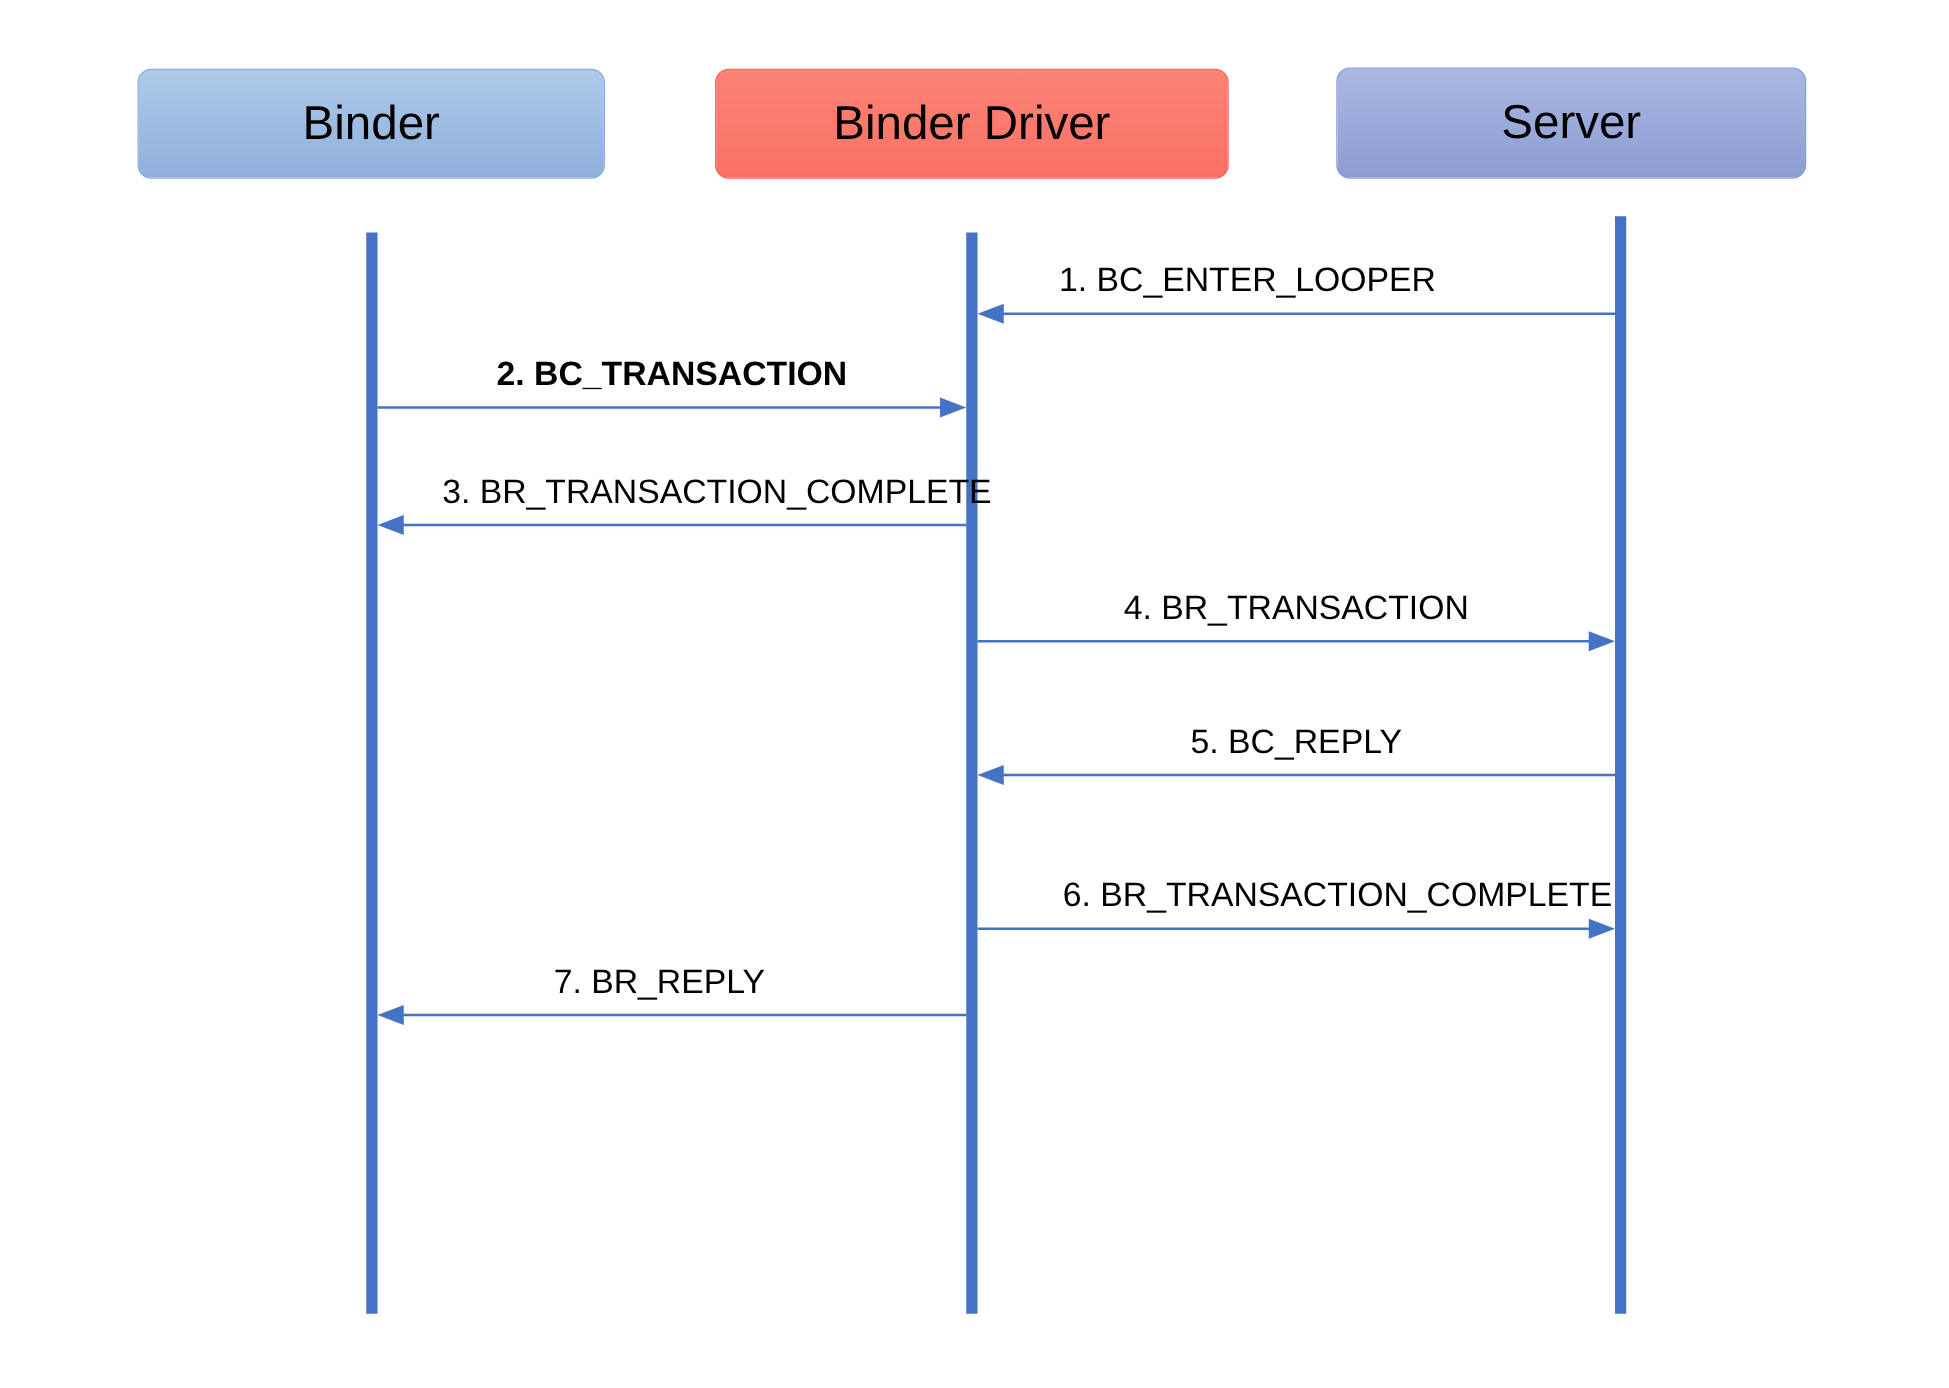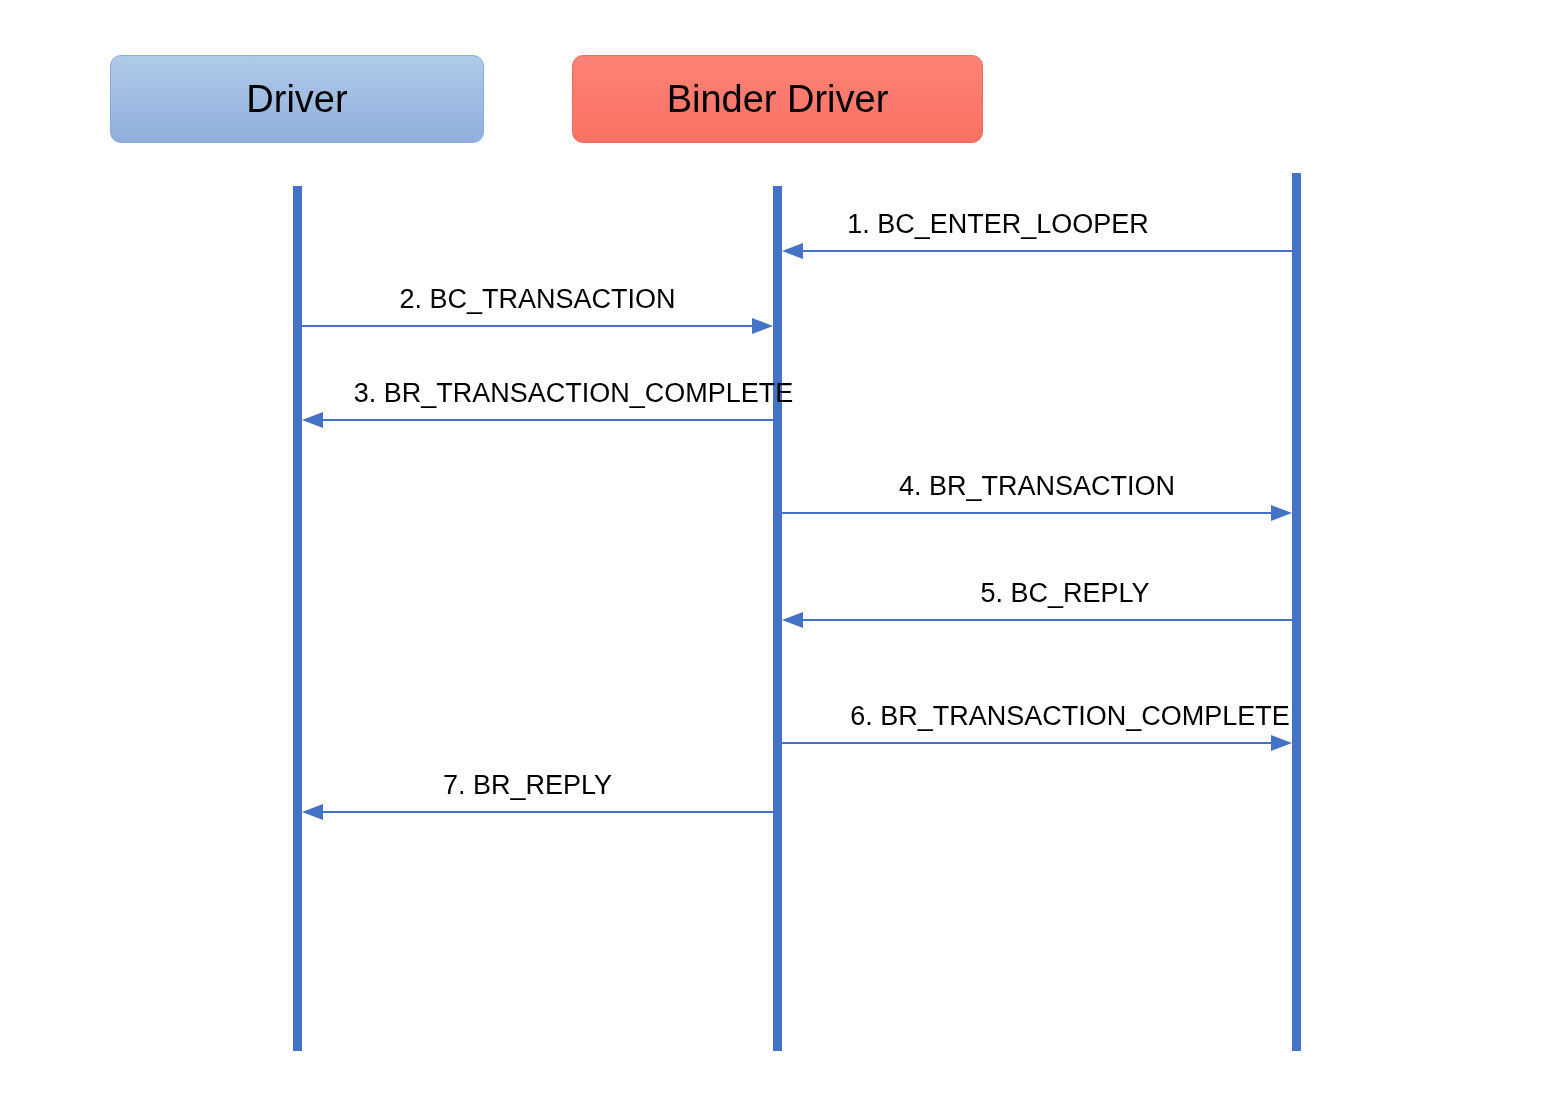--- a/index.html
+++ b/index.html
@@ -76,41 +76,42 @@
     border-top: 8px solid transparent;
     border-bottom: 8px solid transparent;
   }
   .msg-head.left  { border-right: 21px solid var(--arrow); }
   .msg-head.right { border-left: 21px solid var(--arrow); }
 </style>
 </head>
 <body>
 
 <div class="stage">
-  <div class="actor-box actor-client">Driver</div>
+  <div class="actor-box actor-client">Binder</div>
   <div class="actor-box actor-driver">Binder Driver</div>
+  <div class="actor-box actor-server">Server</div>
 
   <div class="lifeline lifeline-client"></div>
   <div class="lifeline lifeline-driver"></div>
   <div class="lifeline lifeline-server"></div>
 
   <div id="messages">
       <div class="msg-label" style="left: 782px; width: 432px; top: 207px;">1. BC_ENTER_LOOPER</div>
       <div class="msg-line" style="left: 800px; width: 492px; top: 250px;"></div>
       <div class="msg-head left" style="top: 243px; left: 782px;"></div>
-      <div class="msg-label" style="left: 302px; width: 471px; top: 282px;">2. BC_TRANSACTION</div>
+      <div class="msg-label" style="left: 302px; width: 471px; top: 282px; font-weight: bold;">2. BC_TRANSACTION</div>
       <div class="msg-line" style="left: 302px; width: 453px; top: 325px;"></div>
       <div class="msg-head right" style="top: 318px; left: 752px;"></div>
       <div class="msg-label" style="left: 302px; width: 471px; top: 376px; padding-left: 36px;">3. BR_TRANSACTION_COMPLETE</div>
       <div class="msg-line" style="left: 320px; width: 453px; top: 419px;"></div>
       <div class="msg-head left" style="top: 412px; left: 302px;"></div>
       <div class="msg-label" style="left: 782px; width: 510px; top: 469px;">4. BR_TRANSACTION</div>
       <div class="msg-line" style="left: 782px; width: 492px; top: 512px;"></div>
       <div class="msg-head right" style="top: 505px; left: 1271px;"></div>
-      <div class="msg-label" style="left: 782px; width: 510px; top: 576px; padding-left: 28px;">5. BC_REPLY</div>
+      <div class="msg-label" style="left: 782px; width: 510px; top: 576px;">5. BC_REPLY</div>
       <div class="msg-line" style="left: 800px; width: 492px; top: 619px;"></div>
       <div class="msg-head left" style="top: 612px; left: 782px;"></div>
       <div class="msg-label" style="left: 782px; width: 576px; top: 699px;">6. BR_TRANSACTION_COMPLETE</div>
       <div class="msg-line" style="left: 782px; width: 492px; top: 742px;"></div>
       <div class="msg-head right" style="top: 735px; left: 1271px;"></div>
       <div class="msg-label" style="left: 292px; width: 471px; top: 768px;">7. BR_REPLY</div>
       <div class="msg-line" style="left: 320px; width: 453px; top: 811px;"></div>
       <div class="msg-head left" style="top: 804px; left: 302px;"></div>
     </div>
 </div>

